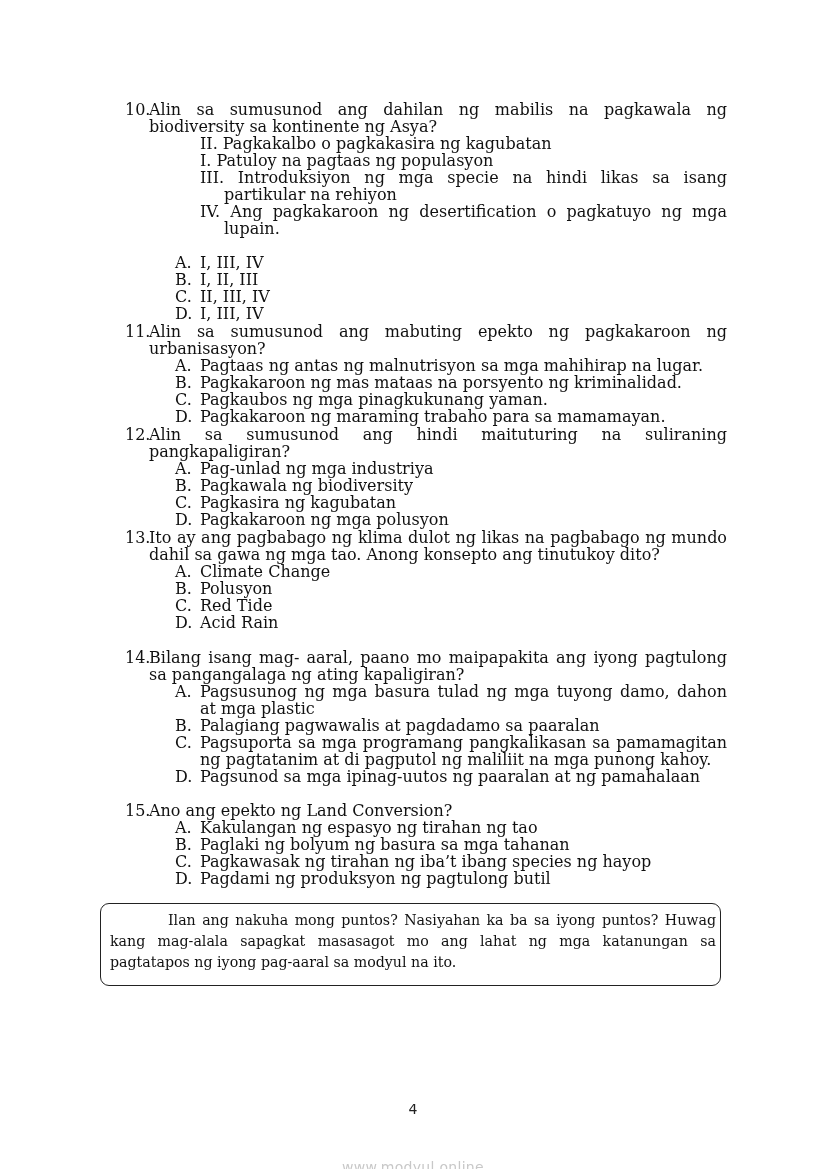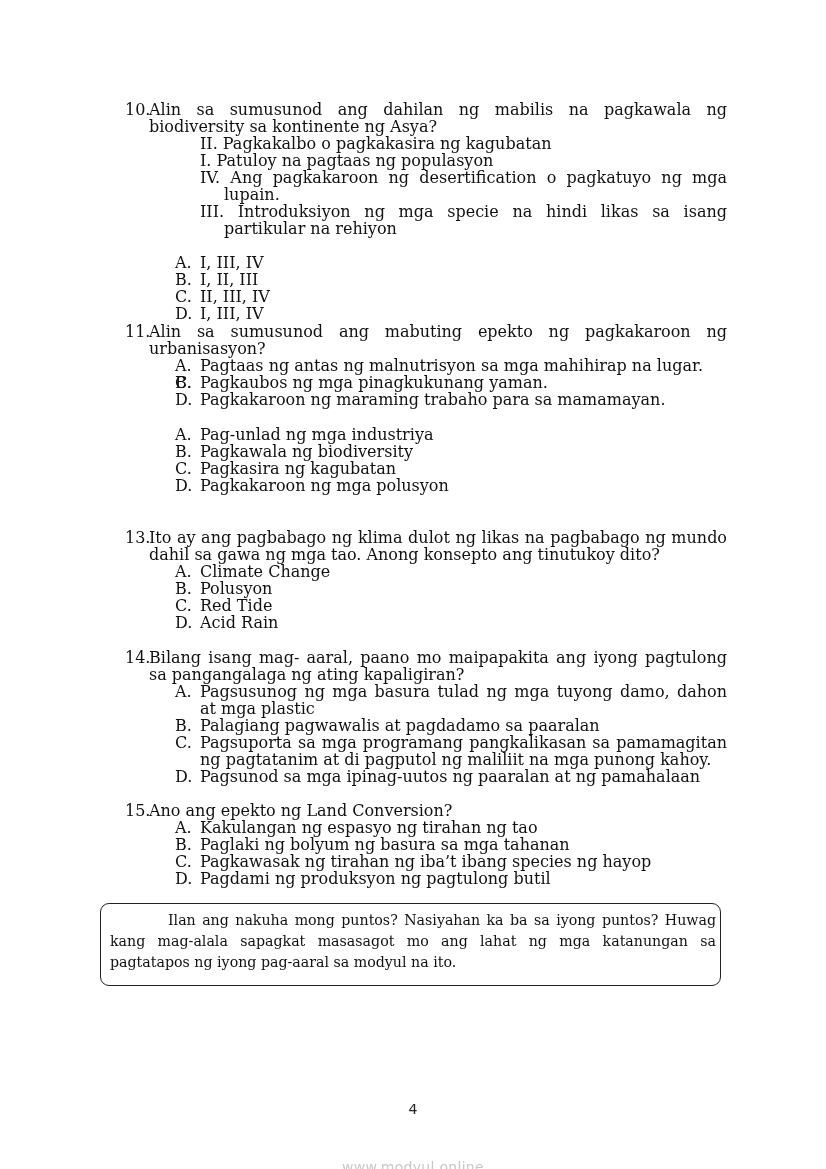--- a/index.html
+++ b/index.html
@@ -51,48 +51,52 @@
       <span>Alin sa sumusunod ang dahilan ng mabilis na pagkawala ng biodiversity sa kontinente ng Asya?</span>
     </div>
     <div class="roman">
       <div class="ri">
           <span class="hang">II. Pagkakalbo o pagkakasira ng kagubatan</span>
         </div>
       <div class="ri">
           <span class="hang">I. Patuloy na pagtaas ng populasyon</span>
         </div>
       <div class="ri">
-          <span class="hang">IV. Ang pagkakaroon ng desertification o pagkatuyo ng mga lupain.</span>
+          <span class="hang">III. Introduksiyon ng mga specie na hindi likas sa isang partikular na rehiyon</span>
         </div>
       <div class="ri">
-          <span class="hang">III. Introduksiyon ng mga specie na hindi likas sa isang partikular na rehiyon</span>
+          <span class="hang">IV. Ang pagkakaroon ng desertification o pagkatuyo ng mga lupain.</span>
         </div>
     </div>
     <div class="choices gap">
       <div class="ch"><span class="lt">A.</span><span>I, III, IV</span></div>
       <div class="ch"><span class="lt">B.</span><span>I, II, III</span></div>
       <div class="ch"><span class="lt">C.</span><span>II, III, IV</span></div>
       <div class="ch"><span class="lt">D.</span><span>I, III, IV</span></div>
     </div>
   </div>
 
   <div class="q" style="top:323px;">
     <div class="q-stem">
       <span class="q-num">11.</span>
       <span>Alin sa sumusunod ang mabuting epekto ng pagkakaroon ng urbanisasyon?</span>
     </div>
     <div class="choices">
       <div class="ch"><span class="lt">A.</span><span>Pagtaas ng antas ng malnutrisyon sa mga mahihirap na lugar.</span></div>
-      <div class="ch"><span class="lt">B.</span></div>
+      <div class="ch"><span class="lt">B.</span><span>Pagkakaroon ng mas mataas na porsyento ng kriminalidad.</span></div>
       <div class="ch"><span class="lt">C.</span><span>Pagkaubos ng mga pinagkukunang yaman.</span></div>
       <div class="ch"><span class="lt">D.</span><span>Pagkakaroon ng maraming trabaho para sa mamamayan.</span></div>
     </div>
   </div>
 
   <div class="q" style="top:426px;">
+    <div class="q-stem">
+      <span class="q-num">12.</span>
+      <span>Alin sa sumusunod ang hindi maituturing na suliraning pangkapaligiran?</span>
+    </div>
     <div class="choices">
       <div class="ch"><span class="lt">A.</span><span>Pag-unlad ng mga industriya</span></div>
       <div class="ch"><span class="lt">B.</span><span>Pagkawala ng biodiversity</span></div>
       <div class="ch"><span class="lt">C.</span><span>Pagkasira ng kagubatan</span></div>
       <div class="ch"><span class="lt">D.</span><span>Pagkakaroon ng mga polusyon</span></div>
     </div>
   </div>
 
   <div class="q" style="top:529px;">
     <div class="q-stem">

